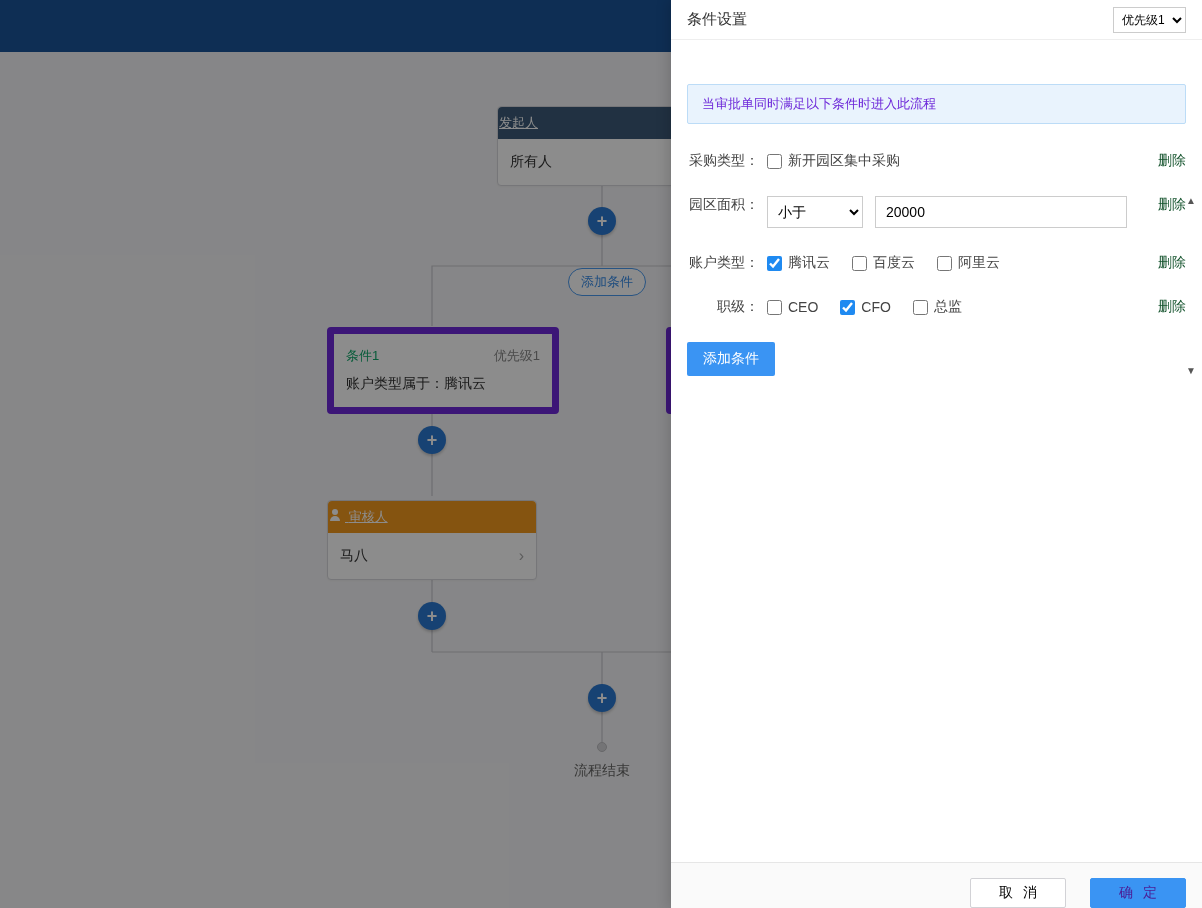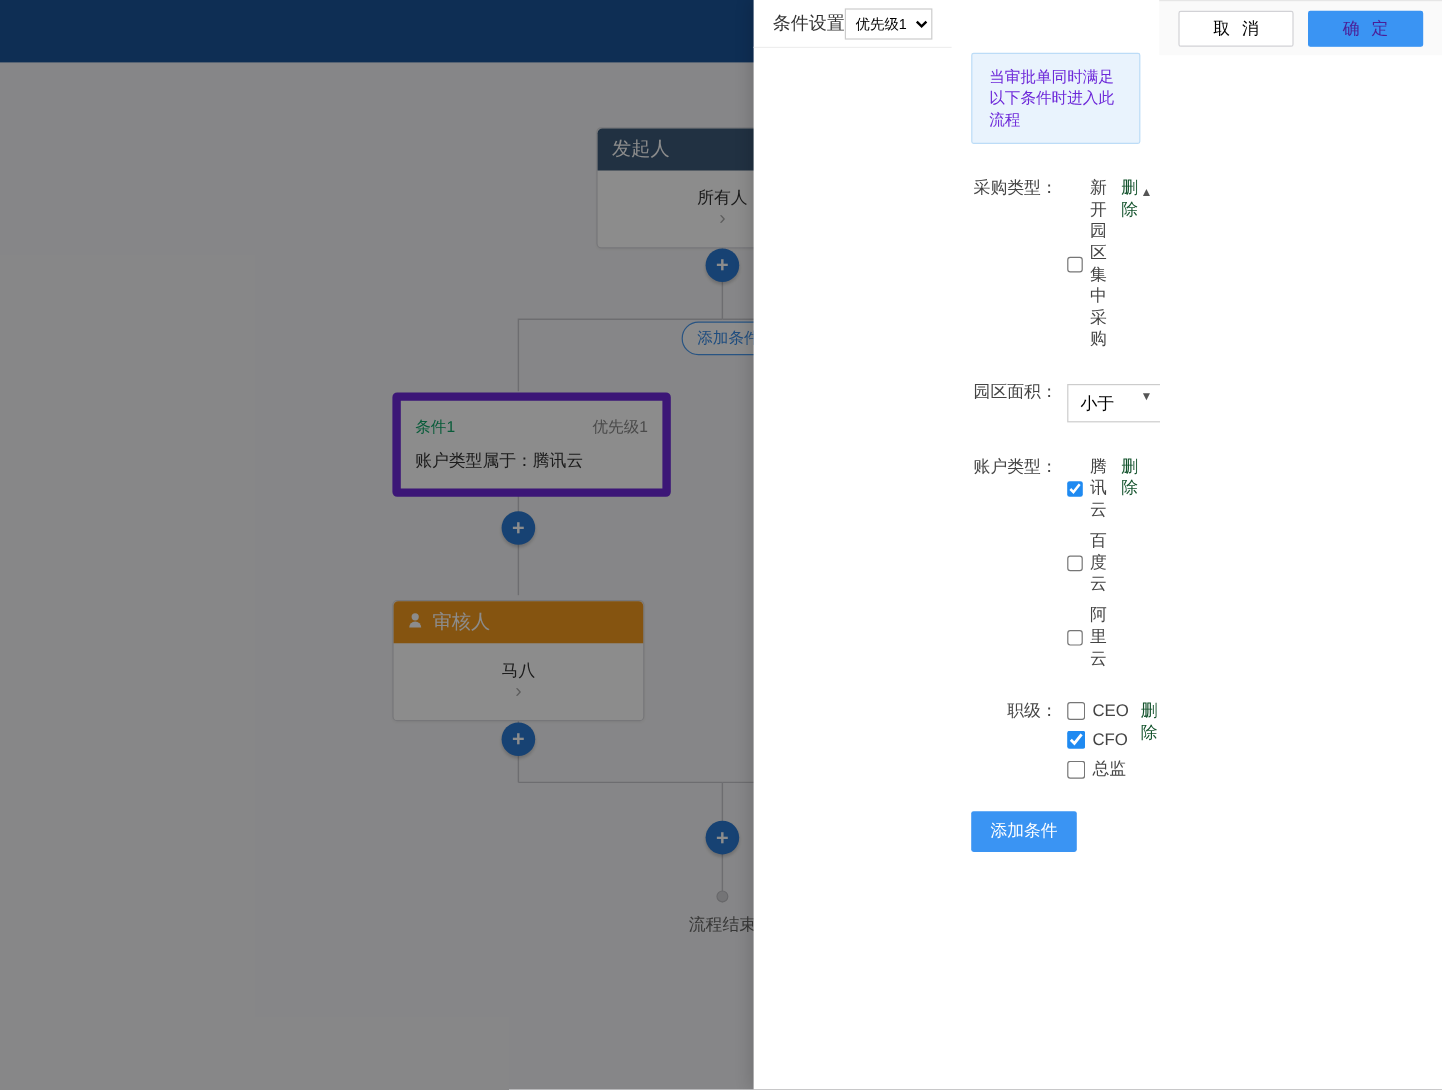--- a/index.html
+++ b/index.html
@@ -16,45 +16,45 @@
 
 
 .flow { position: relative; width: 570px; margin: 0 auto; padding-top: 55px; }
 
 
 svg.lines { position: absolute; top: 0; left: 0; width: 100%; height: 800px; pointer-events: none; }
 .lines path, .lines line { stroke: #c7c7cd; stroke-width: 1.2; fill: none; }
 
 
 .node { width: 210px; background: #fff; border: 1px solid #d8d8dd; border-radius: 4px; box-shadow: 0 1px 2px rgba(0,0,0,0.04); position: absolute; }
-.node-head { padding: 7px 12px; font-size: 16px; border-radius: 4px 4px 0 0; color: #fff; }
+.node-head { padding: 7px 1px; font-size: 13px; border-radius: 4px 4px 0 0; color: #fff; text-decoration: underline; }
 .node-head.blue { background: #3c5a78; }
 .node-head.orange { background: #f39a1e; }
-.node-body { padding: 14px 12px; font-size: 14px; color: #333; display: flex; justify-content: center; align-items: center; flex-direction: column; }
+.node-body { padding: 14px 12px; font-size: 14px; color: #333; display: flex; justify-content: space-between; align-items: center; }
 .chev { color: #aaa; font-size: 16px; }
 
 
 .cond { width: 232px; background: #fff; border: 7px solid #6d28d9; border-radius: 4px; position: absolute; padding: 13px 12px 14px; }
 .cond-top { display: flex; justify-content: space-between; align-items: center; font-size: 13px; margin-bottom: 10px; }
 .cond-name { color: #12a86b; }
 .cond-pr { color: #888; }
 .cond-desc { font-size: 14px; color: #333; }
 
 
 .add-cond { position: absolute; background: #fff; border: 1px solid #4a99ee; color: #3a8de7; font-size: 13px; padding: 4px 12px; border-radius: 14px; z-index: 2; }
 
 
 .plus { position: absolute; width: 28px; height: 28px; border-radius: 50%; background: #2a78d1; color: #fff; font-size: 18px; font-weight: bold; display: flex; align-items: center; justify-content: center; z-index: 2; box-shadow: 0 2px 3px rgba(0,0,0,0.2); cursor: pointer; }
 
 
 .end-dot { position: absolute; width: 10px; height: 10px; border-radius: 50%; background: #d4d4d8; border: 1px solid #bdbdc2; }
 .end-text { position: absolute; font-size: 14px; color: #666; }
 
 
-.panel { position: absolute; right: 0; top: 0; width: 574px; height: 100%; background: #fff; z-index: 10; display: flex; flex-direction: row; box-shadow: -3px 0 12px rgba(0,0,0,0.15); }
+.panel { position: absolute; right: 0; top: 0; width: 531px; height: 100%; background: #fff; z-index: 10; display: flex; flex-direction: column; box-shadow: -3px 0 12px rgba(0,0,0,0.15); }
 .panel-head { height: 40px; display: flex; justify-content: space-between; align-items: center; padding: 0 16px; border-bottom: 1px solid #eee; }
 .panel-head h3 { font-size: 15px; font-weight: 400; color: #333; }
 .panel-head select { height: 26px; border: 1px solid #ccc; font-size: 12px; padding: 0 4px; background: #fff; }
 
 .panel-body { flex: 1; overflow-y: auto; padding: 44px 16px 20px; position: relative; }
 .scroll-ind { position: absolute; right: 6px; font-size: 10px; color: #555; line-height: 1; }
 .scroll-ind.up { top: 156px; }
 .scroll-ind.dn { top: 326px; }
 
 .info-bar { background: #e9f3fd; border: 1px solid #bcdcf7; color: #6d28d9; font-size: 13px; padding: 10px 14px; border-radius: 2px; margin-bottom: 28px; }
@@ -65,21 +65,21 @@
 .row .del { color: #14532d; font-size: 14px; cursor: pointer; margin-left: 10px; }
 
 .chk { display: inline-flex; align-items: center; gap: 6px; font-size: 14px; color: #444; }
 .chk input { width: 15px; height: 15px; accent-color: #1f8af1; }
 
 .sel-op { height: 32px; border: 1px solid #ccc; width: 96px; font-size: 14px; padding: 0 6px; background: #fff; }
 .val-in { height: 32px; border: 1px solid #ccc; width: 252px; font-size: 14px; padding: 0 10px; }
 
 .add-btn { background: #3a94f3; color: #fff; border: none; font-size: 14px; padding: 8px 16px; border-radius: 2px; cursor: pointer; }
 
-.panel-foot { height: 46px; border-top: 1px solid #e6e6e6; display: flex; justify-content: flex-end; align-items: center; gap: 12px; padding: 0 16px; background: #fafafa; }
+.panel-foot { height: 46px; border-top: 1px solid #e6e6e6; display: flex; justify-content: flex-end; align-items: flex-end; gap: 24px; padding: 0 16px; background: #fafafa; }
 .btn { height: 30px; font-size: 14px; padding: 0 18px; border: 1px solid #d2d2d6; background: #fff; border-radius: 2px; cursor: pointer; letter-spacing: 10px; text-indent: 10px; }
 .btn.primary { background: #3a94f3; color: #4c1d95; border-color: #3a94f3; }
 
 .person-ico { display:inline-block; width:12px; height:12px; margin-right:4px; position:relative; }
 .person-ico::before { content:''; position:absolute; top:0; left:3px; width:6px; height:6px; border-radius:50%; background:#fff; }
 .person-ico::after { content:''; position:absolute; bottom:0; left:1px; width:10px; height:5px; border-radius:5px 5px 0 0; background:#fff; }
 </style>
 </head>
 <body>
 
@@ -177,20 +177,21 @@
       <span class="del">删除</span>
     </div>
 
     
     <div class="row">
       <div class="lbl">园区面积：</div>
       <div class="mid" style="gap:12px;">
         <select class="sel-op">
           <option>小于</option>
         </select>
+        <input class="val-in" value="20000" style="">
       </div>
       <span class="del">删除</span>
     </div>
 
     
     <div class="row">
       <div class="lbl">账户类型：</div>
       <div class="mid">
         <label class="chk">
             <input type="checkbox" checked="" style="">

